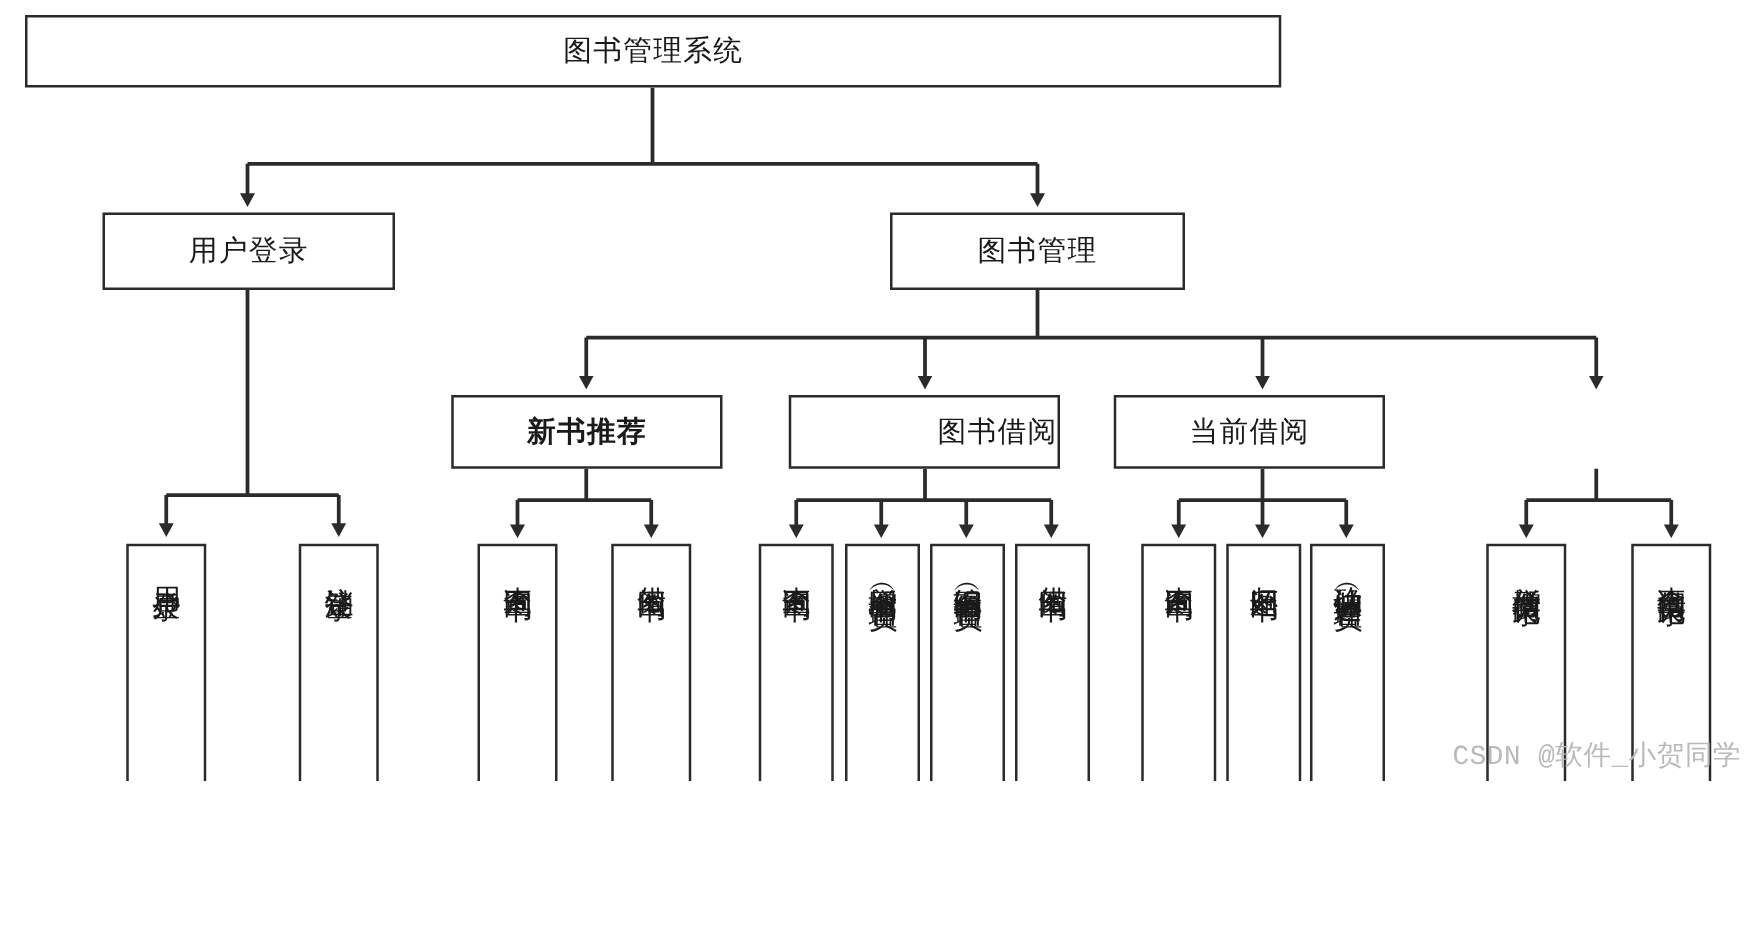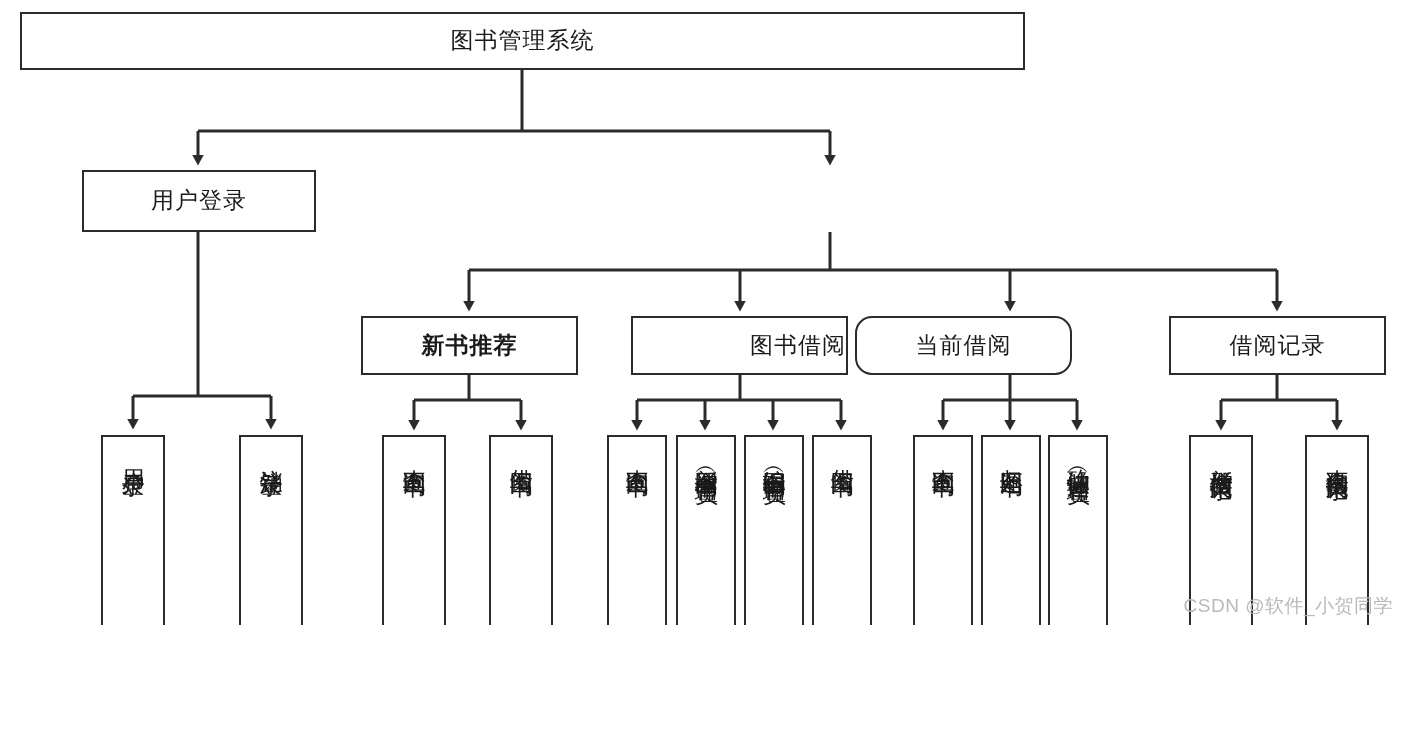--- a/index.html
+++ b/index.html
@@ -50,25 +50,26 @@
     font-size: 23px;
     line-height: 1.28;
     letter-spacing: 2px;
     white-space: nowrap;
     color: #1a1a1a;
   }
   .watermark {
     position: absolute;
     right: 12px;
     bottom: 6px;
-    font-size: 19px;
+    font-size: 22px;
     color: #b9b9b9;
     letter-spacing: 0.5px;
     white-space: nowrap;
     pointer-events: none;
+    font-family: Liberation Mono, monospace;
   }
 </style>
 </head>
 <body>
 
 <div id="canvas">
 
   <svg id="wires" viewBox="0 0 1405 747">
     <defs>
       <marker id="arrow" markerWidth="11" markerHeight="12" refX="1.5" refY="6" orient="auto" markerUnits="userSpaceOnUse">
@@ -119,32 +120,32 @@
     </g>
   </svg>
 
   <div class="node horiz" style="left:20px; top:12px; width:1005px; height:58px;">
     <span>图书管理系统</span>
   </div>
 
   <div class="node horiz" style="left:82px; top:170px; width:234px; height:62px;">
     <span>用户登录</span>
   </div>
+  <div class="node horiz" style="left:712px; top:170px; width:236px; height:62px;">
+    <span>图书管理</span>
+  </div>
 
   <div class="node horiz" style="left:361px; top:316px; width:217px; height:59px;font-weight:bold;">
     <span>新书推荐</span>
   </div>
   <div class="node horiz" style="left:631px; top:316px; width:217px; height:59px;justify-content:flex-end;">
     <span>图书借阅</span>
   </div>
-  <div class="node horiz" style="left:855px; top:316px; width:217px; height:59px;border-radius:17px;">
+  <div class="node horiz" style="left:891px; top:316px; width:217px; height:59px;">
     <span>当前借阅</span>
-  </div>
-  <div class="node horiz" style="left:1169px; top:316px; width:217px; height:59px;">
-    <span>借阅记录</span>
   </div>
 
   <div class="node vert" style="left:101px; top:435px; width:64px; height:297px;">
     <span class="vlabel">用户登录</span>
   </div>
   <div class="node vert" style="left:239px; top:435px; width:64px; height:297px;">
     <span class="vlabel">注销登录</span>
   </div>
 
   <div class="node vert" style="left:382px; top:435px; width:64px; height:297px;">

